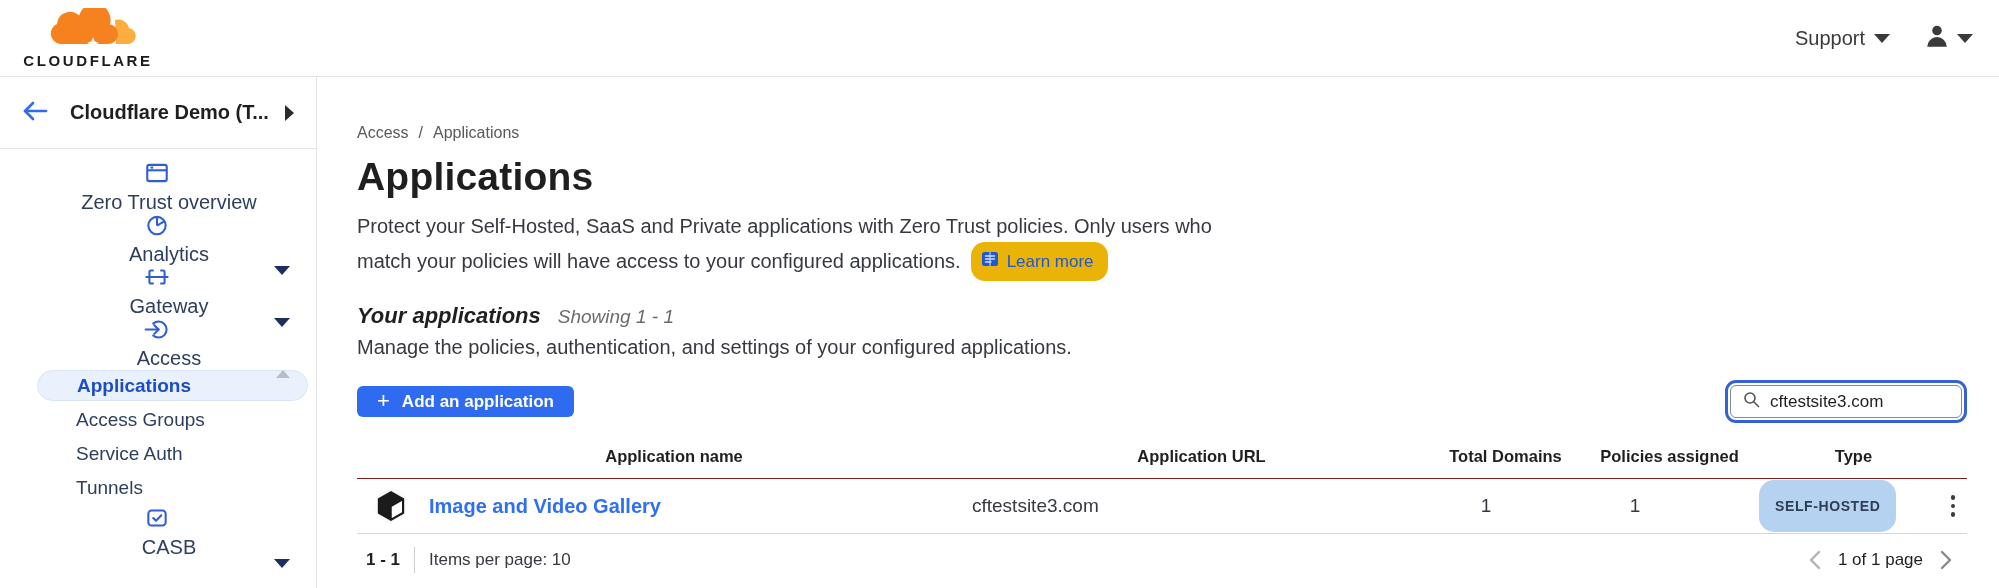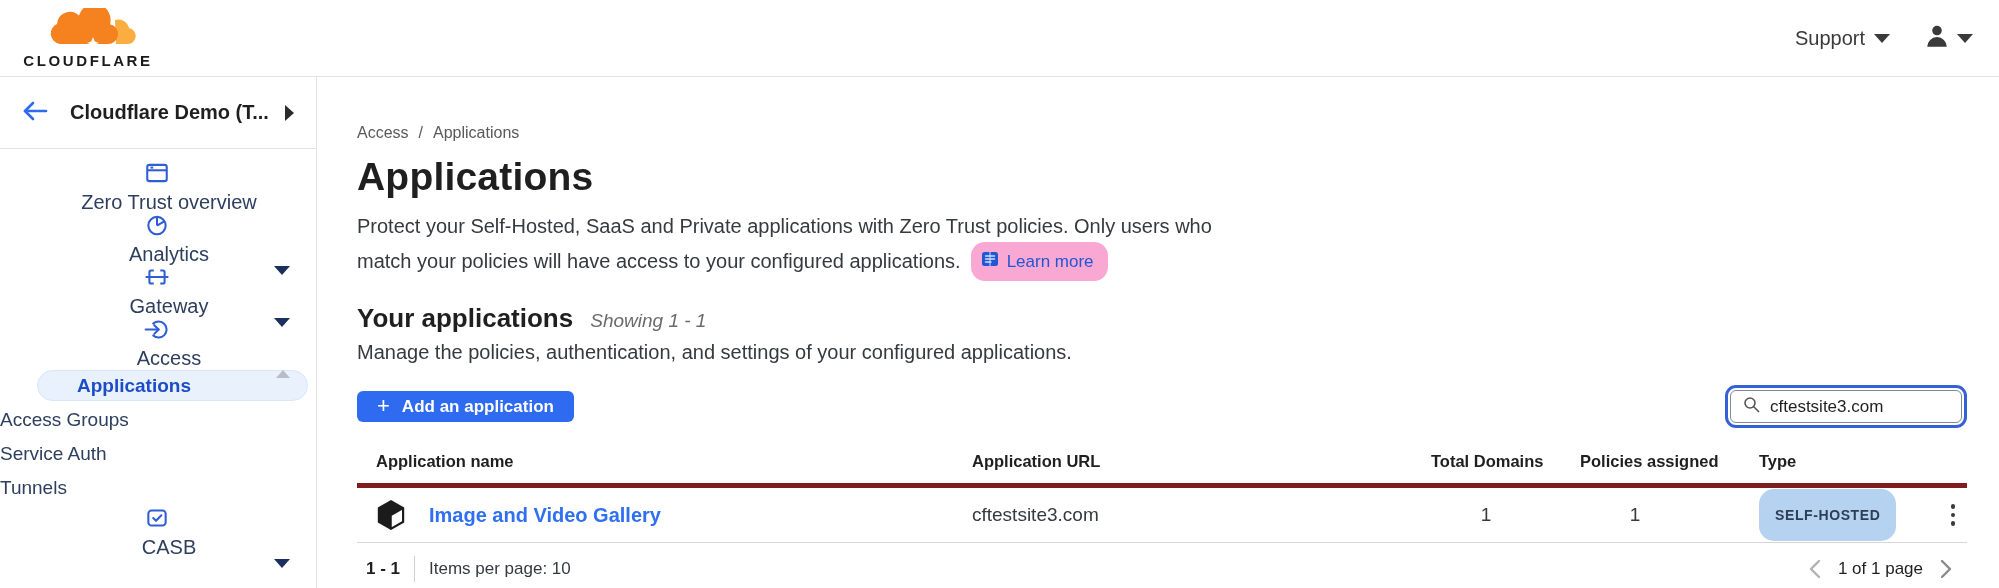--- a/index.html
+++ b/index.html
@@ -30,58 +30,58 @@
               border-left:9px solid #2b2b2b; cursor:pointer; }
   .nav { padding-top:11px; }
   .nav-item { height:52px; display:flex; align-items:center; padding:0 26px 0 24px;
               font-size:20px; color:#2d3e5e; cursor:pointer;flex-direction:column; }
   .nav-item .lbl { margin-left:24px; }
   .nav-caret { margin-left:auto; width:0; height:0; border-left:8px solid transparent;
                border-right:8px solid transparent; border-top:9px solid #1a2f5e; }
   .nav-caret.up { border-top:none; border-bottom:8px solid #b7bdc9;
                   border-left:7px solid transparent; border-right:7px solid transparent; }
   .subnav { }
-  .subitem { height:34px; display:flex; align-items:center; 
+  .subitem { height:34px; display:flex; align-items:center; padding-left:76px;
              font-size:19px; color:#2d3e5e; cursor:pointer; }
   .subitem.selected { height:31px; margin:2px 8px 2px 37px; padding-left:39px;
                       background:#e9f1fc; border:1px solid #d9e6f8; border-radius:16px;
                       color:#1d4cc9; font-weight:bold; }
   .beta { margin-left:12px; background:#f6c9a0; color:#5f4226; font-size:14px;
           padding:3px 11px; border-radius:11px; }
 
   
   .main { flex:1; padding:47px 32px 0 40px; }
   .breadcrumb { font-size:16px; color:#595959; display:flex; gap:10px; align-items:center; }
   .breadcrumb .bc-link { cursor:pointer; }
   h1 { font-size:39px; font-weight:bold; color:#1f1f1f; margin-top:13px; letter-spacing:0.2px; }
   .desc { margin-top:12px; font-size:20px; line-height:31px; color:#36393f; }
-  .learnmore { display:inline-flex; align-items:center; gap:8px; background:#f9a8d4; color:#2157d4;
+  .learnmore { display:inline-flex; align-items:center; gap:8px; background:#eab308; color:#2157d4;
                font-size:17px; border-radius:14px; padding:4px 14px 4px 10px; margin-left:10px;
                vertical-align:1px; cursor:pointer; }
   .sec-head { margin-top:22px; display:flex; align-items:baseline; gap:17px; }
-  h2 { font-size:26px; font-weight:bold; color:#1f1f1f; }
+  h2 { font-size:22px; font-weight:bold; color:#1f1f1f;font-style:italic; }
   .showing { font-size:19px; font-style:italic; color:#6b6b6b; }
   .sec-sub { margin-top:7px; font-size:20px; color:#36393f; }
 
   .controls { margin-top:21px; display:flex; align-items:center; justify-content:space-between; }
   .btn-add { display:flex; align-items:center; gap:12px; background:#2f6bf0; color:#fff;
              border:none; font-size:17px; font-weight:bold; font-family:inherit;
              padding:0 20px; height:31px; border-radius:6px; cursor:pointer; }
   .plus { font-size:22px; font-weight:normal; line-height:1; margin-top:-2px; }
   .search-outer { border:3px solid #3561d6; border-radius:11px; padding:2px; background:#fff; }
   .search-inner { border:1.5px solid #7d8aa0; border-radius:6px; height:33px; width:232px;
                   display:flex; align-items:center; padding:0 12px; gap:10px; background:#fff; }
   .search-inner input { border:none; outline:none; font-size:17px; color:#1f1f1f; width:100%;
                         font-family:inherit; background:transparent; }
 
   
   .table { margin-top:24px; }
   .trow { display:grid; grid-template-columns:615px 459px 149px 179px 189px 1fr;
           align-items:center; }
-  .thead { border-bottom:5px solid #7f1d1d; padding-bottom:12px; }
+  .thead { border-bottom:1px solid #7f1d1d; padding-bottom:12px;text-align:center; }
   .thead .th { font-size:16.5px; font-weight:bold; color:#1f1f1f; }
   .th.c1 { padding-left:19px; }
   .tbody { height:55px; border-bottom:1px solid #d6d6d6; }
   .cell-name { display:flex; align-items:center; gap:20px; padding-left:16px; }
   .cube-wrap { width:36px; height:36px; display:flex; align-items:center; justify-content:center;
                background:radial-gradient(circle, rgba(0,0,0,0.10), rgba(0,0,0,0) 70%); }
   .app-link { font-size:20px; font-weight:bold; color:#2f6ff2; cursor:pointer; }
   .cell-url { font-size:19px; color:#36393f; }
   .cell-num { font-size:19px; color:#36393f; text-align:center; width:110px; }
   .type-pill { display:inline-block; background:#b5d2f0; color:#2e3e55; font-size:14px;

